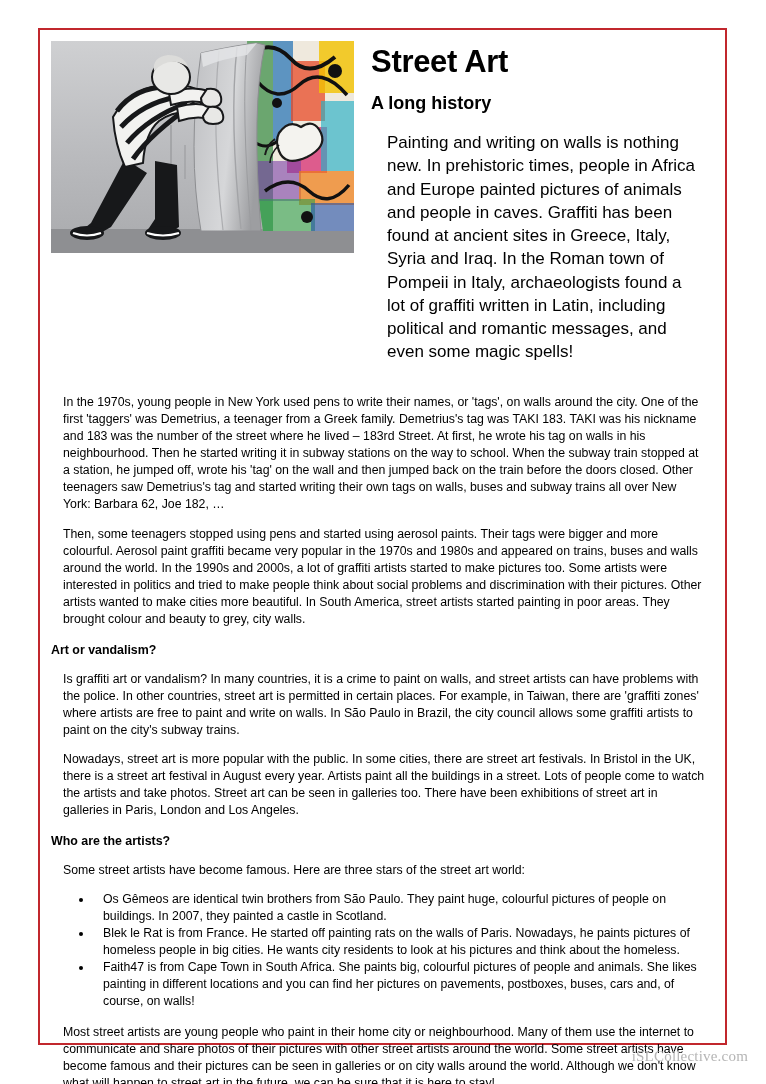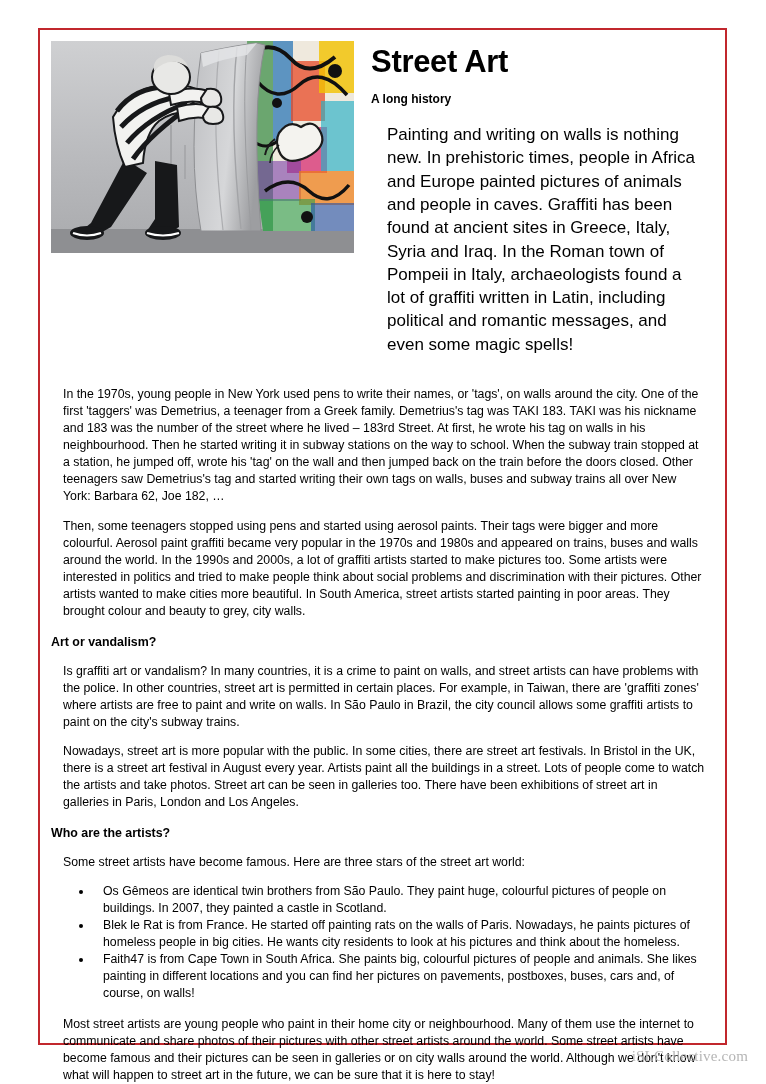--- a/index.html
+++ b/index.html
@@ -64,21 +64,21 @@
     padding-top: 5px;
   }
   .doc-title {
     font-size: 31px;
     font-weight: bold;
     line-height: 1.05;
     margin: 0 0 13px 0;
     letter-spacing: -0.3px;
   }
   .sub-head {
-    font-size: 12px;
+    font-size: 18px;
     font-weight: bold;
     margin: 0 0 2px 0;
     line-height: 1.3;
   }
   .intro-para {
     font-size: 17px;
     line-height: 1.37;
     margin: 16px;
     text-align: left;
   }

